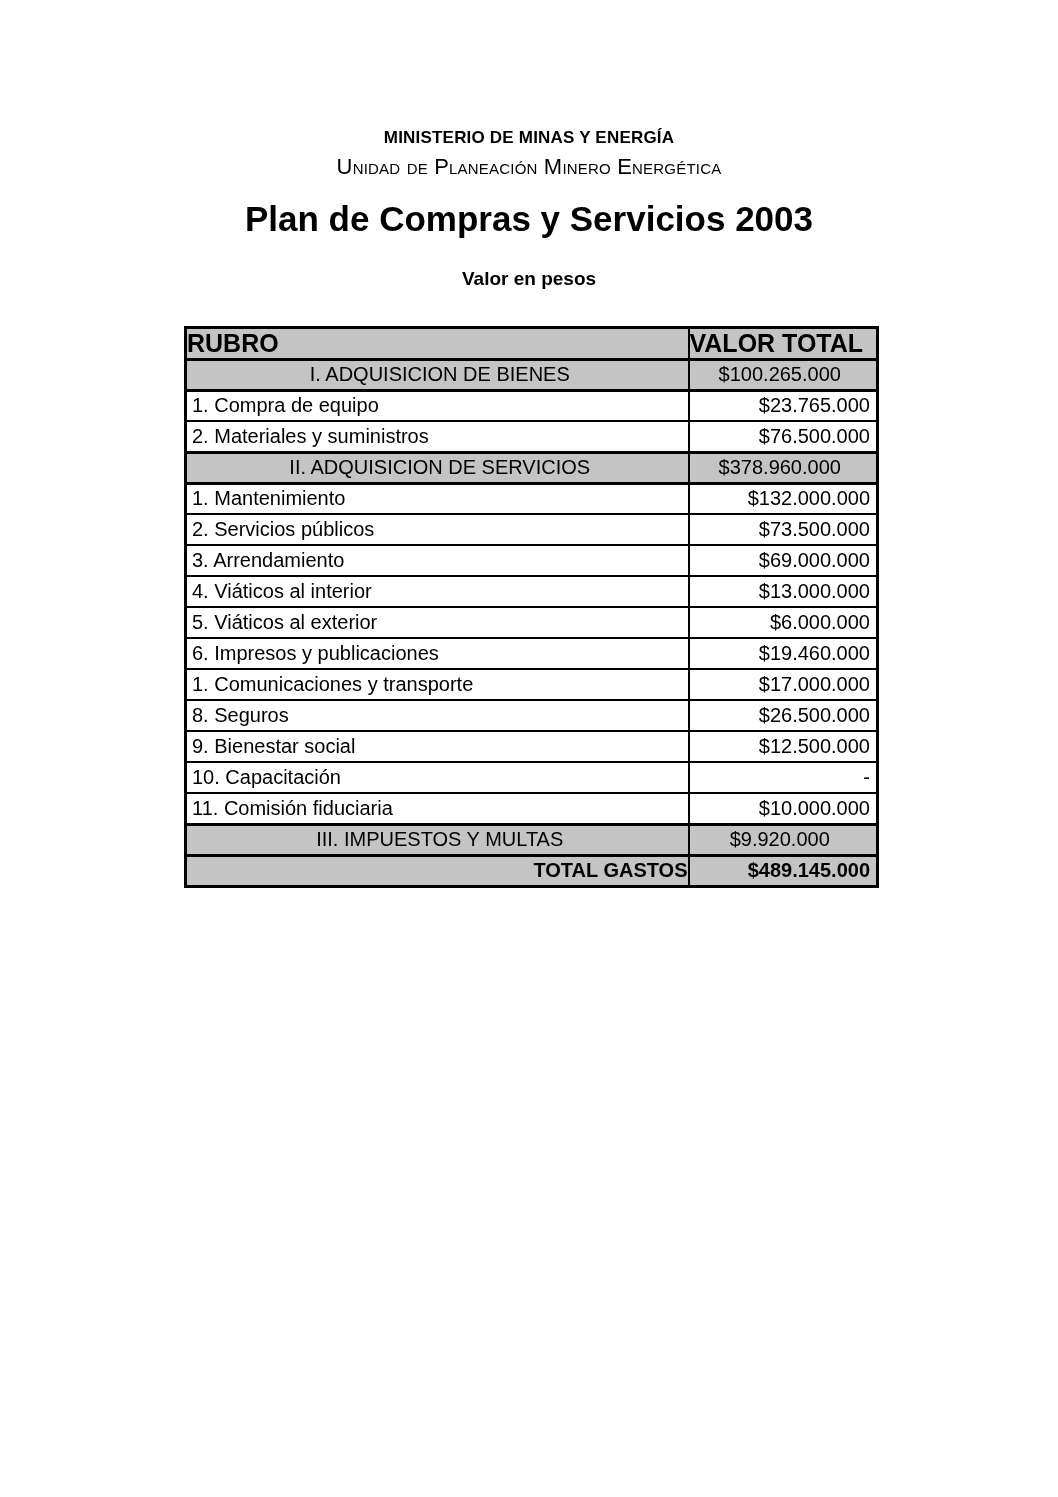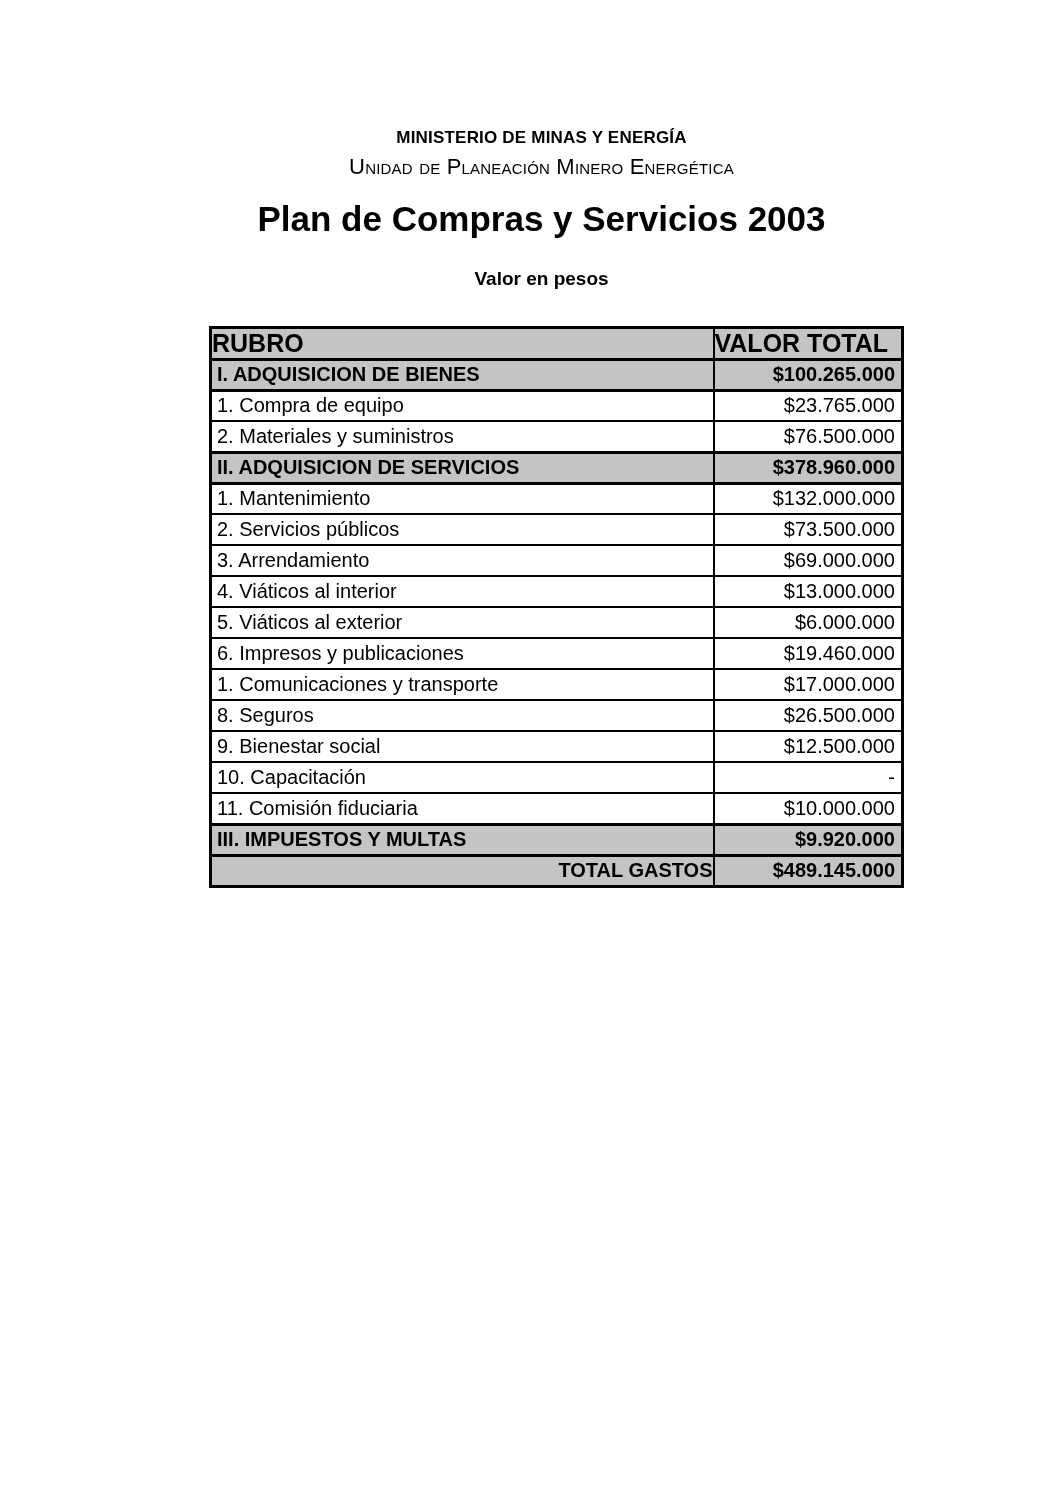--- a/index.html
+++ b/index.html
@@ -5,21 +5,20 @@
   * { margin: 0; padding: 0; box-sizing: border-box; }
   html, body { background: #ffffff; }
   .page {
     position: relative;
     width: 1058px;
     height: 1135px;
     background: #ffffff;
     font-family: "Liberation Sans", "DejaVu Sans", sans-serif;
     color: #000000;
     overflow: hidden;
-    padding-left: 25px;
   }
   .header-block { text-align: center; padding-top: 129px; }
   .ministry-line {
     font-size: 17px;
     font-weight: bold;
     line-height: 1.05;
     letter-spacing: 0.2px;
   }
   .unit-line {
     margin-top: 8px;
@@ -64,23 +63,24 @@
     font-size: 25px;
     font-weight: bold;
     text-align: left;
     height: 32px;
     border-bottom-width: 3px;
   }
   td.c1 { text-align: left; padding-left: 5px; }
   td.c2 { text-align: right; padding-right: 6px; }
   tr.section td {
     background: var(--section-bg, #c4c4c4);
-    font-weight: bold;
+    font-weight: normal;
     border-top-width: 3px;
     border-bottom-width: 3px;
+    text-align: center;
   }
   tr.total td {
     background: var(--section-bg, #c4c4c4);
     font-weight: bold;
     border-top-width: 3px;
   }
   tr.total td.c1 { text-align: right; padding-left: 0; }
 </style>
 </head>
 <body>

